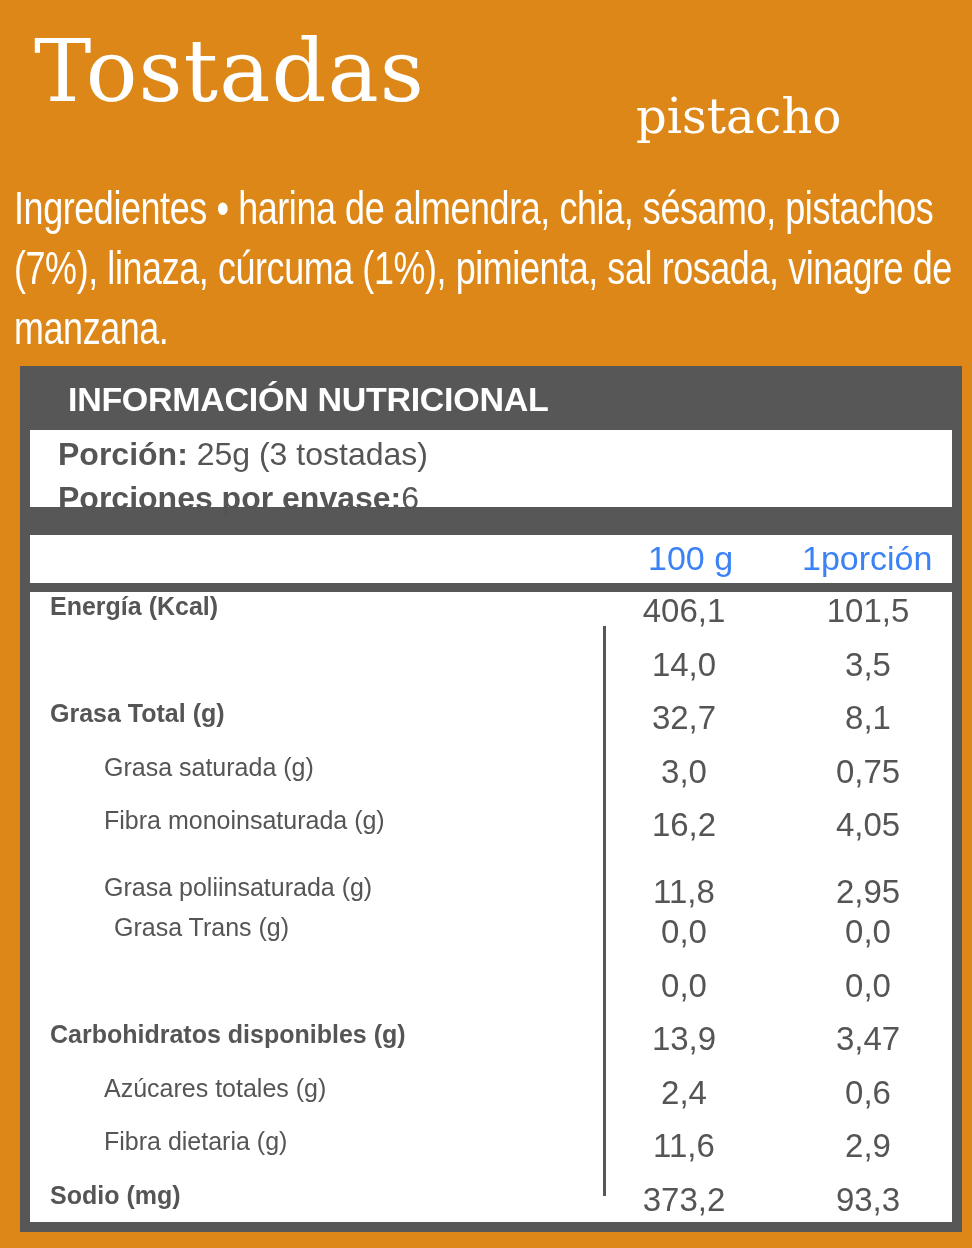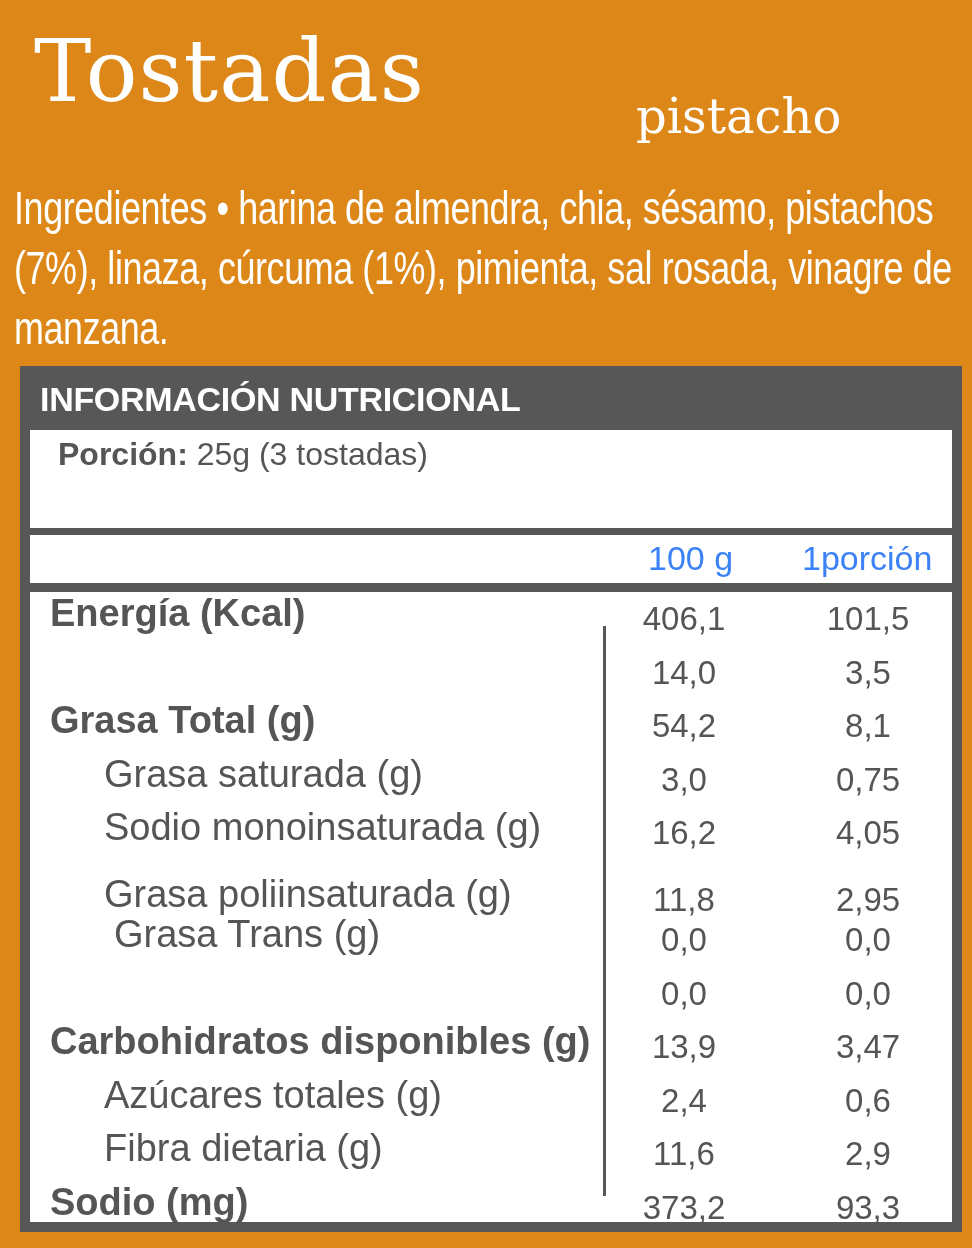--- a/index.html
+++ b/index.html
@@ -18,56 +18,57 @@
   .ingredients {
     position:absolute; left:14px; top:178px; width:950px; color:#fff;
     font-family:"Liberation Sans Narrow","Liberation Sans", sans-serif;
     font-size:46px; line-height:60px; transform:scaleX(0.78); transform-origin:left top;
     width:1220px; letter-spacing:-0.5px;
   }
   .panel {
     position:absolute; left:20px; top:366px; width:942px; height:866px; background:#575757;
   }
   .panel-title {
-    position:absolute; left:20px; top:14px; color:#fff; font-weight:bold; font-size:34px; letter-spacing:-0.3px;
+    position:absolute; left:48px; top:14px; color:#fff; font-weight:bold; font-size:34px; letter-spacing:-0.3px;
   }
   .serving {
-    position:absolute; left:10px; top:64px; width:922px; height:98px; background:#fff; color:#555;
+    position:absolute; left:10px; top:64px; width:922px; height:77px; background:#fff; color:#555;
   }
   .serving .line { position:absolute; left:28px; font-size:32px; }
   .serving .line b { font-weight:bold; }
   .colhead {
     position:absolute; left:10px; top:169px; width:922px; height:48px; background:#fff; color:#3b82f6;
   }
   .colhead span { position:absolute; top:4px; font-size:34px; }
   .body {
     position:absolute; left:10px; top:226px; width:922px; height:630px; background:#fff; color:#555;
   }
   .divider { position:absolute; left:573px; top:34px; width:3px; height:570px; background:#575757; }
   .row { position:absolute; left:0; width:922px; height:54px; }
-  .row .label { position:absolute; font-size:38px; top:0; white-space:nowrap; }
+  .row .label { position:absolute; font-size:25px; top:0; white-space:nowrap; }
   .row .label.bold { font-weight:bold; left:20px; }
   .row .label.sub { left:74px; }
   .row .label.sub2 { left:84px; }
-  .row .v1, .row .v2 { position:absolute; top:0; font-size:33px; text-align:center;margin-top:8px; }
+  .row .v1, .row .v2 { position:absolute; top:0; font-size:33px; text-align:center; }
   .row .v1 { left:604px; width:100px; }
   .row .v2 { left:788px; width:100px; }
 </style>
 </head>
 <body>
 
 <div class="title">Tostadas</div>
 <div class="subtitle">pistacho</div>
 <div class="ingredients">Ingredientes • harina de almendra, chia, sésamo, pistachos (7%), linaza, cúrcuma (1%), pimienta, sal rosada, vinagre de manzana.</div>
 
 <div class="panel">
   <div class="panel-title">INFORMACIÓN NUTRICIONAL</div>
 
   <div class="serving">
     <div class="line" style="top:6px;"><b>Porción:</b><span> 25g (3 tostadas)</span></div>
+    <div class="line" style="top:50px;"><b>Porciones por envase:</b><span>6</span></div>
   </div>
 
   <div class="colhead">
     <span style="left:618px;">100 g</span>
     <span style="left:772px;">1porción</span>
   </div>
 
   <div class="body">
     <div class="divider"></div>
     <div id="rows">
@@ -75,30 +76,30 @@
           <span class="label bold">Energía (Kcal)</span>
           <span class="v1">406,1</span>
           <span class="v2">101,5</span>
         </div>
         <div class="row" style="top: 53.5px;">
           <span class="v1">14,0</span>
           <span class="v2">3,5</span>
         </div>
         <div class="row" style="top: 107px;">
           <span class="label bold">Grasa Total (g)</span>
-          <span class="v1">54,2</span>
+          <span class="v1">32,7</span>
           <span class="v2">8,1</span>
         </div>
         <div class="row" style="top: 160.5px;">
           <span class="label sub">Grasa saturada (g)</span>
           <span class="v1">3,0</span>
           <span class="v2">0,75</span>
         </div>
         <div class="row" style="top: 214px;">
-          <span class="label sub">Sodio monoinsaturada (g)</span>
+          <span class="label sub">Fibra monoinsaturada (g)</span>
           <span class="v1">16,2</span>
           <span class="v2">4,05</span>
         </div>
         <div class="row" style="top: 281px; padding-left: 32px;">
           <span class="label sub">Grasa poliinsaturada (g)</span>
           <span class="v1">11,8</span>
           <span class="v2">2,95</span>
         </div>
         <div class="row" style="top: 321px;">
           <span class="label sub2">Grasa Trans (g)</span>

